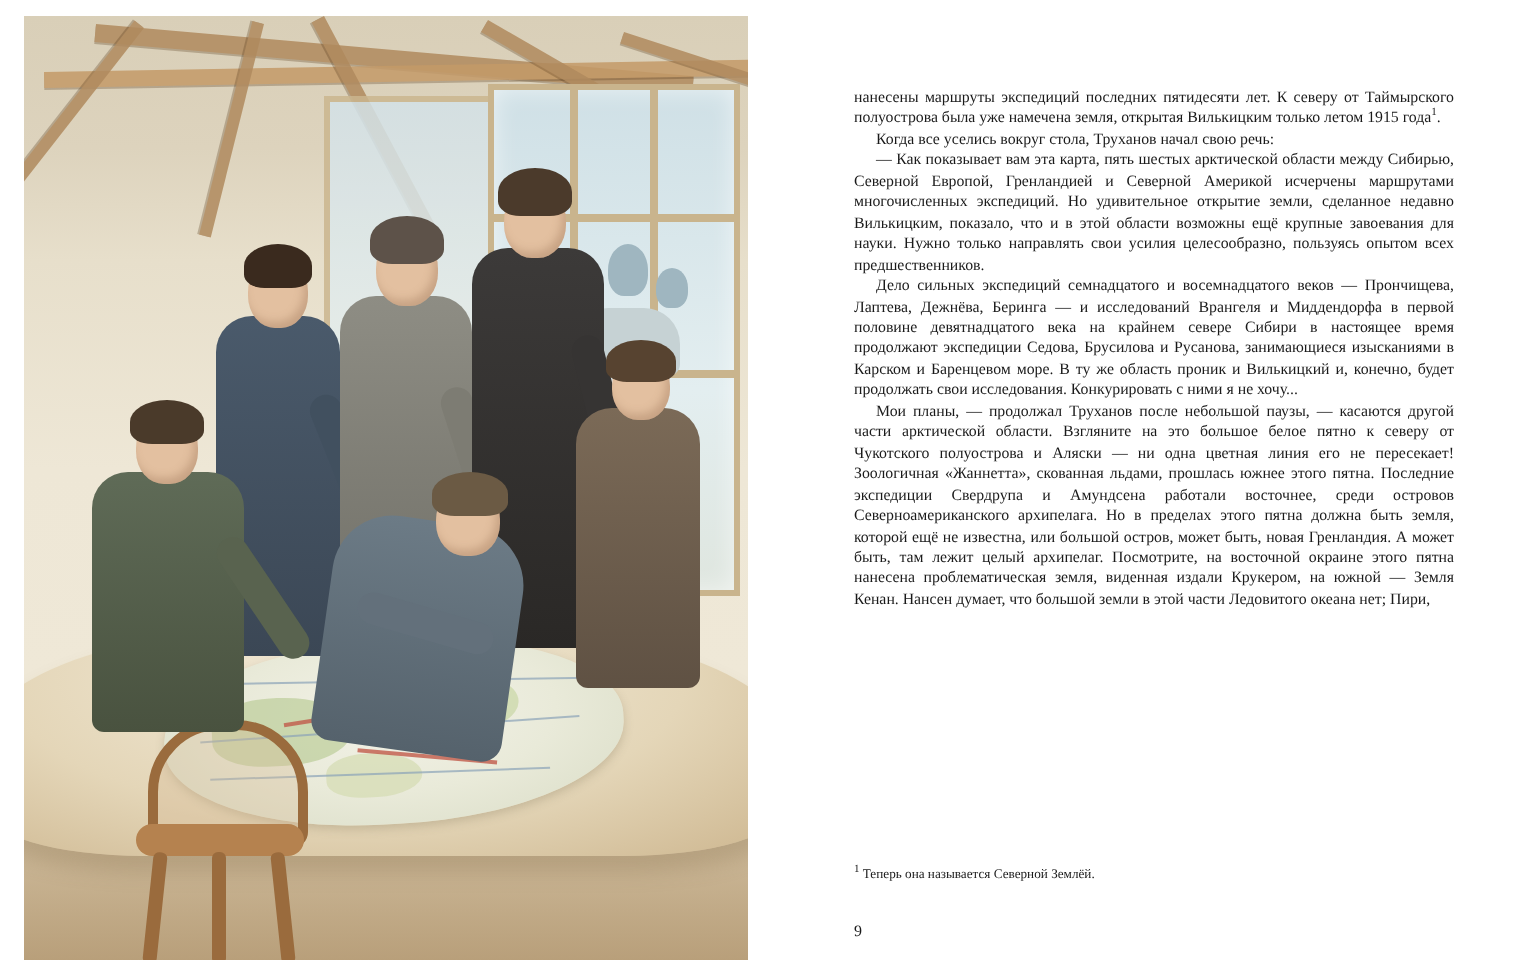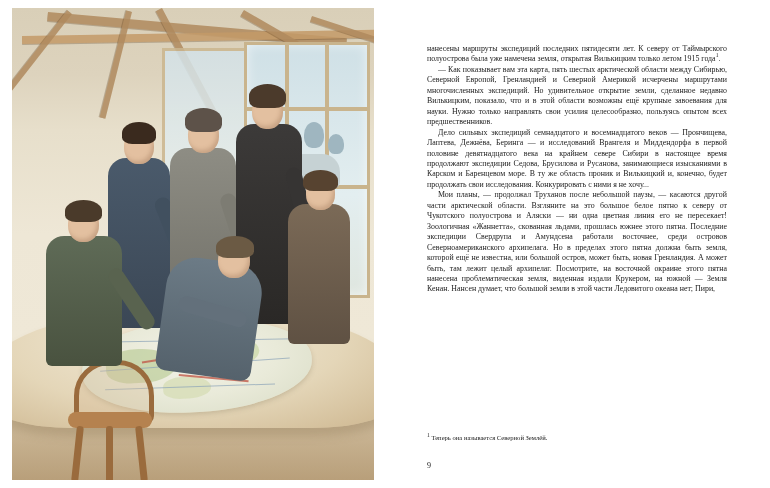--- a/index.html
+++ b/index.html
@@ -329,20 +329,21 @@
         <div class="body" style="left:276px; top:196px; width:62px; height:140px; background:linear-gradient(180deg,#7b6a57,#5f5143);"></div>
         <div class="head" style="left:294px; top:168px; width:29px; height:34px;"></div>
         <div class="hair" style="left:291px; top:162px; width:35px; height:21px; background:#574330;"></div>
       </div>
     </div>
   </div>
 
   <div class="page-right">
     <div class="textblock">
       <p>нанесены маршруты экспедиций последних пятидесяти лет. К северу от Таймырского полуострова была уже намечена земля, открытая Вилькицким только летом 1915 года<sup>1</sup>.</p>
+      <p class="indent">Когда все уселись вокруг стола, Труханов начал свою речь:</p>
       <p class="indent">— Как показывает вам эта карта, пять шестых арктической области между Сибирью, Северной Европой, Гренландией и Северной Америкой исчерчены маршрутами многочисленных экспедиций. Но удивительное открытие земли, сделанное недавно Вилькицким, показало, что и в этой области возможны ещё крупные завоевания для науки. Нужно только направлять свои усилия целесообразно, пользуясь опытом всех предшественников.</p>
       <p class="indent">Дело сильных экспедиций семнадцатого и восемнадцатого веков — Прончищева, Лаптева, Дежнёва, Беринга — и исследований Врангеля и Миддендорфа в первой половине девятнадцатого века на крайнем севере Сибири в настоящее время продолжают экспедиции Седова, Брусилова и Русанова, занимающиеся изысканиями в Карском и Баренцевом море. В ту же область проник и Вилькицкий и, конечно, будет продолжать свои исследования. Конкурировать с ними я не хочу...</p>
       <p class="indent">Мои планы, — продолжал Труханов после небольшой паузы, — касаются другой части арктической области. Взгляните на это большое белое пятно к северу от Чукотского полуострова и Аляски — ни одна цветная линия его не пересекает! Зоологичная «Жаннетта», скованная льдами, прошлась южнее этого пятна. Последние экспедиции Сверд­рупа и Амундсена работали восточнее, среди островов Северноамериканского архипелага. Но в пределах этого пятна должна быть земля, которой ещё не известна, или большой остров, может быть, новая Гренландия. А может быть, там лежит целый архипелаг. Посмотрите, на восточной окраине этого пятна нанесена проблематическая земля, виденная издали Крукером, на южной — Земля Кенан. Нансен думает, что большой земли в этой части Ледовитого океана нет; Пири,</p>
     </div>
 
     <div class="footnote-rule"></div>
     <div class="footnote">
       <sup>1</sup>
       <span>Теперь она называется Северной Землёй.</span>
     </div>

